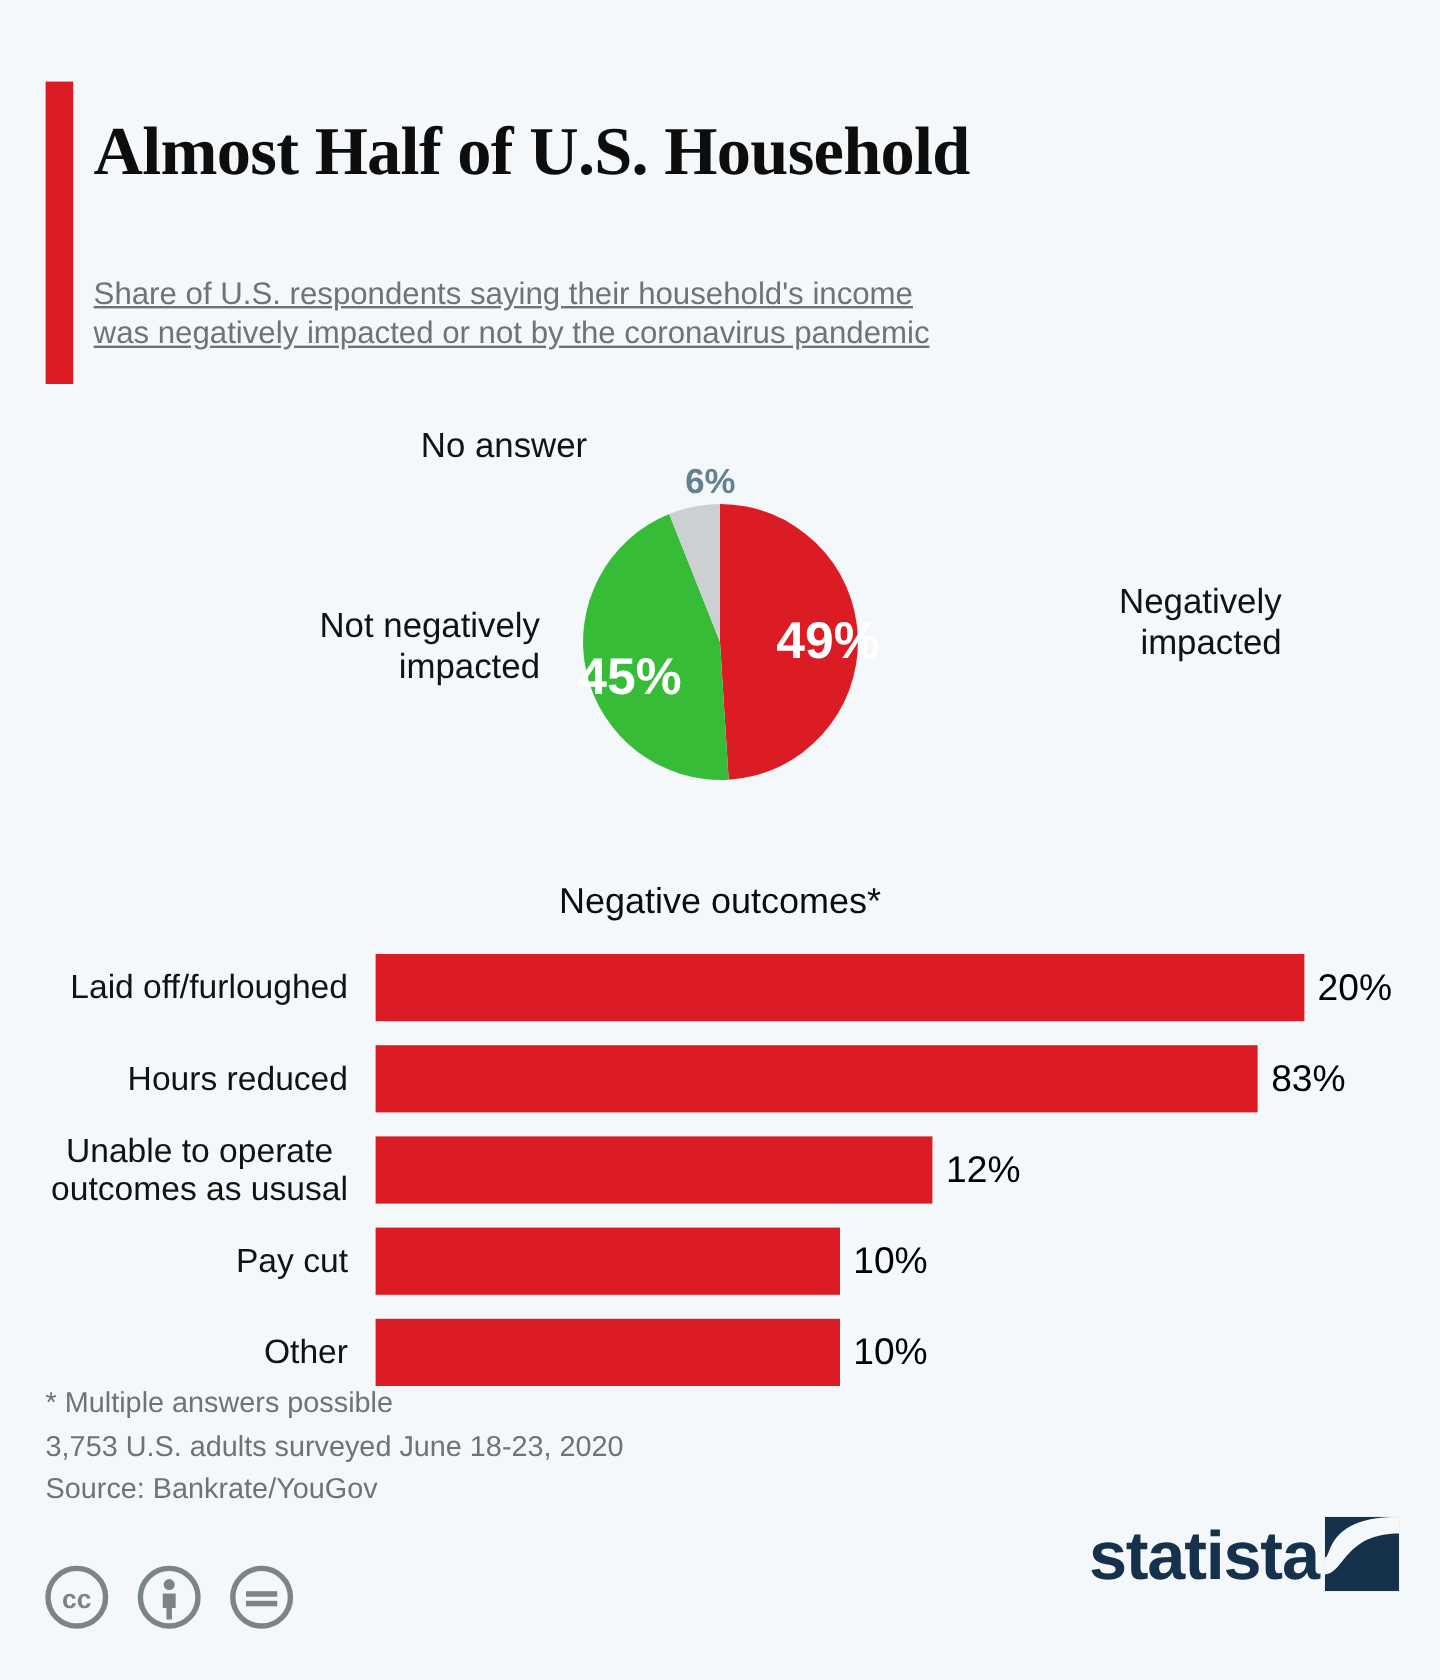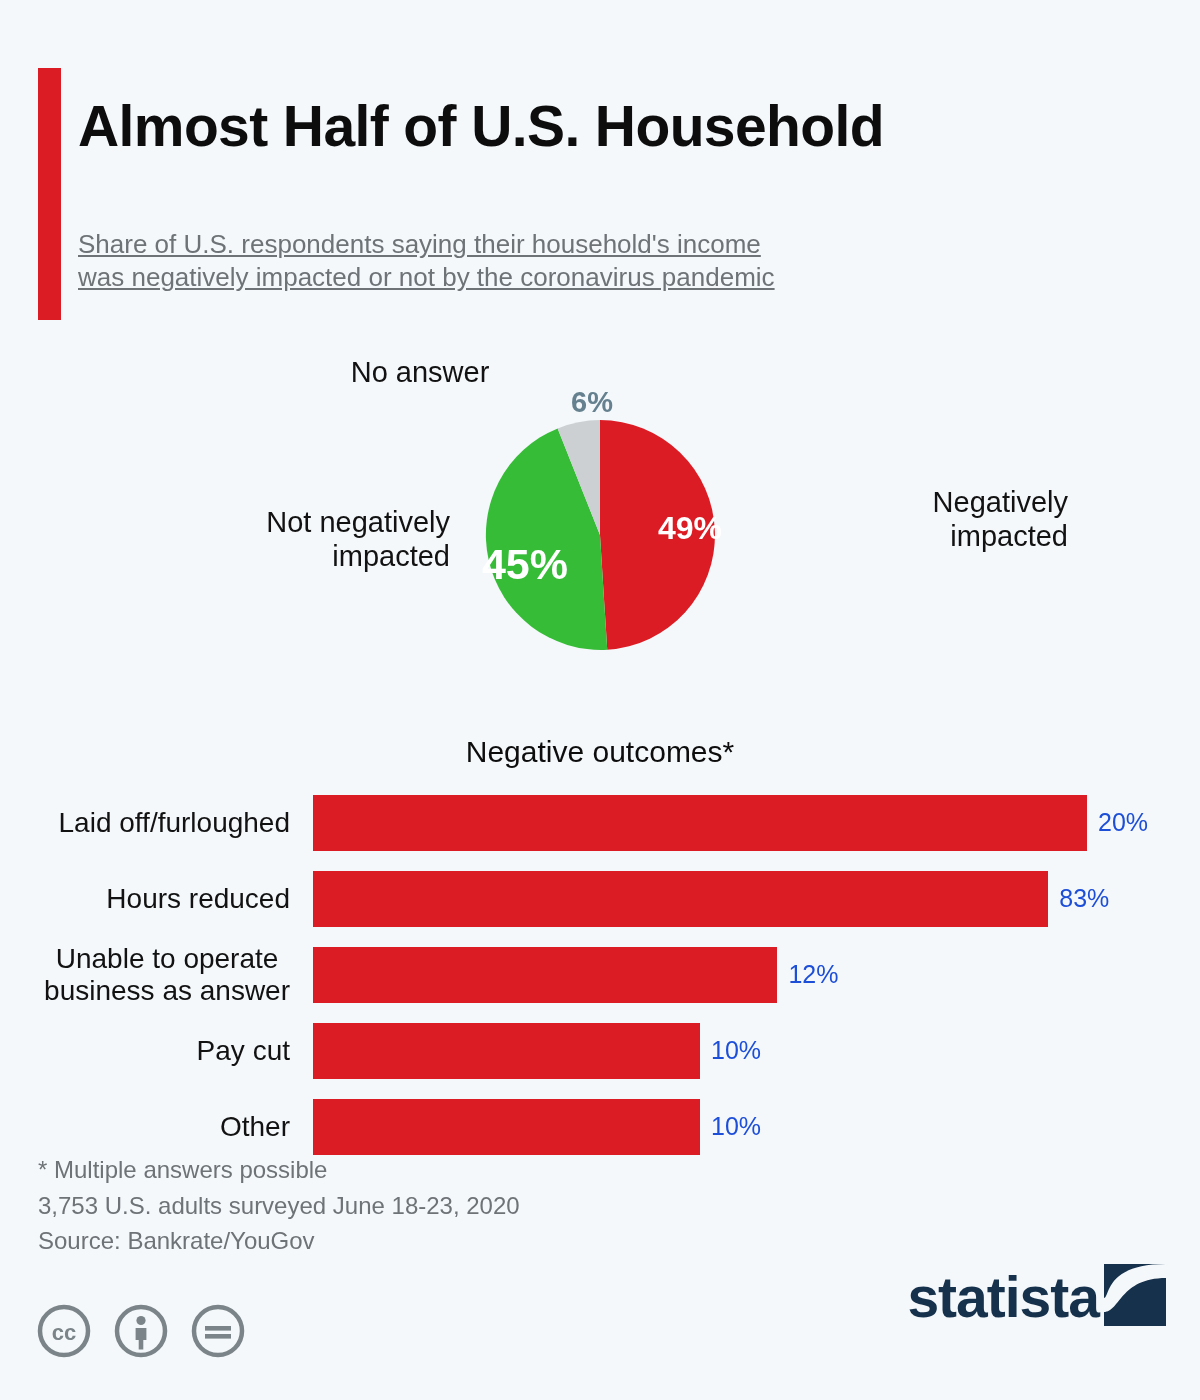--- a/index.html
+++ b/index.html
@@ -36,20 +36,21 @@
   .title {
     position: absolute;
     left: 78px;
     top: 58px;
     width: 1105px;
     font-size: 57px;
     font-weight: bold;
     line-height: 1.08;
     letter-spacing: -0.6px;
     color: #0d0d0d;
+    font-family: Liberation Serif, serif;
   }
   .title-line { display: block; }
   .subtitle {
     position: absolute;
     left: 78px;
     top: 228px;
     width: 1105px;
     font-size: 26px;
     line-height: 1.26;
     color: #6e7377;
@@ -96,21 +97,21 @@
     text-align: right;
   }
   .slice-value {
     position: absolute;
     font-weight: bold;
   }
   .val-49 {
     left: 620px;
     top: 160px;
     width: 140px;
-    font-size: 32px;
+    font-size: 43px;
     color: #ffffff;
     text-align: center;
   }
   .val-45 {
     left: 455px;
     top: 190px;
     width: 140px;
     font-size: 43px;
     color: #ffffff;
     text-align: center;
@@ -174,22 +175,22 @@
     right: 0;
     height: 75px;
     display: flex;
     align-items: center;
   }
   .bar-fill {
     height: 56px;
     background: #dc1c24;
   }
   .bar-value {
-    font-size: 25px;
-    color: #1d4ed8;
+    font-size: 31px;
+    color: #000000;
     margin-left: 11px;
     white-space: nowrap;
   }
 
   
   .footnotes {
     position: absolute;
     left: 38px;
     top: 1152px;
     width: 900px;
@@ -279,21 +280,21 @@
         <div class="bar-label">
           <span>Hours reduced</span>
         </div>
         <div class="bar-track">
           <div class="bar-fill" style="width: 735.3px; background: rgb(220, 28, 36);"></div>
           <div class="bar-value">83%</div>
         </div>
       </div>
       <div class="bar-row">
         <div class="bar-label">
-          <div><span>Unable to operate</span><br><span>business as answer</span></div>
+          <div><span>Unable to operate</span><br><span>outcomes as ususal</span></div>
         </div>
         <div class="bar-track">
           <div class="bar-fill" style="width: 464.4px; background: rgb(220, 28, 36);"></div>
           <div class="bar-value">12%</div>
         </div>
       </div>
       <div class="bar-row">
         <div class="bar-label">
           <span>Pay cut</span>
         </div>

